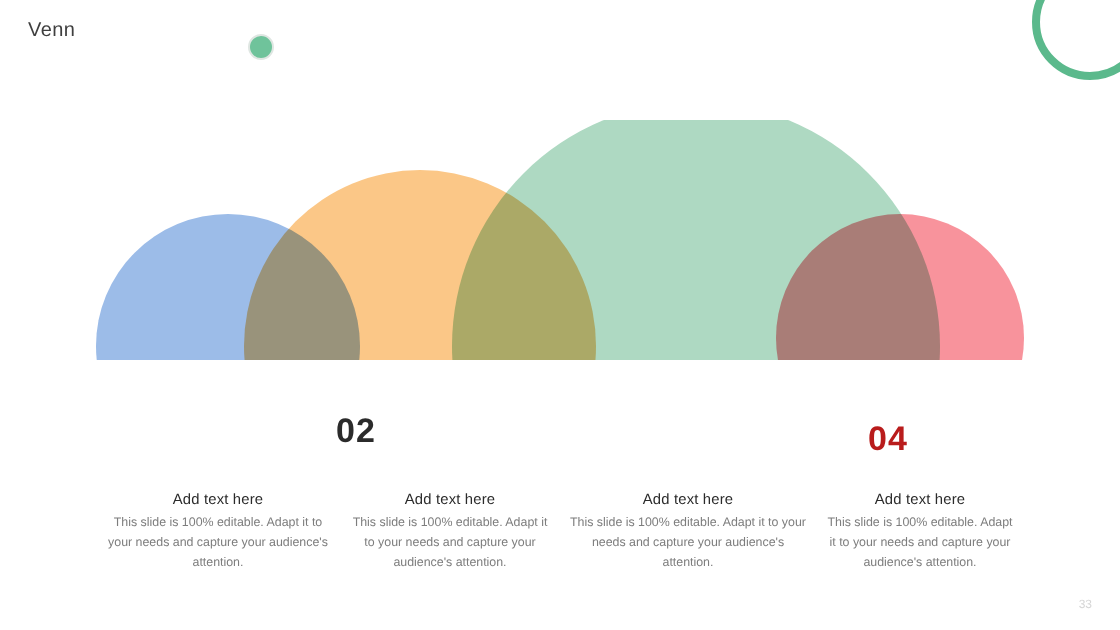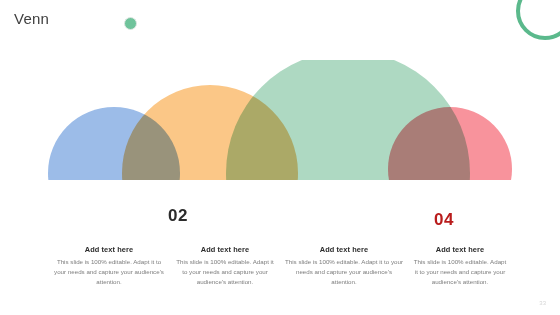--- a/index.html
+++ b/index.html
@@ -8,21 +8,21 @@
     background:#ffffff;
     font-family:"Liberation Sans", sans-serif;
     position:relative;
     overflow:hidden;
   }
 
   
   #slide-title {
     position:absolute;
     left:14px; top:10px;
-    font-size:15px;
+    font-size:10px;
     font-weight:400;
     color:#3f3f3f;
     letter-spacing:0.2px;
   }
   #header-dot {
     position:absolute;
     left:124px; top:17px;
     width:13px; height:13px;
     border-radius:50%;
     border:1.3px solid #dfe6e2;
@@ -68,21 +68,21 @@
     left:0; top:185px;
     width:560px;
     display:flex;
   }
   .col {
     text-align:center;
     padding:0 4px;
   }
   .col-head {
     font-size:7.4px;
-    font-weight:bold;
+    font-weight:normal;
     color:#2b2b2b;
     margin-bottom:3px;
     letter-spacing:0.1px;
   }
   .col-body {
     font-size:6.2px;
     line-height:1.65;
     color:#7d7d7d;
   }
 

